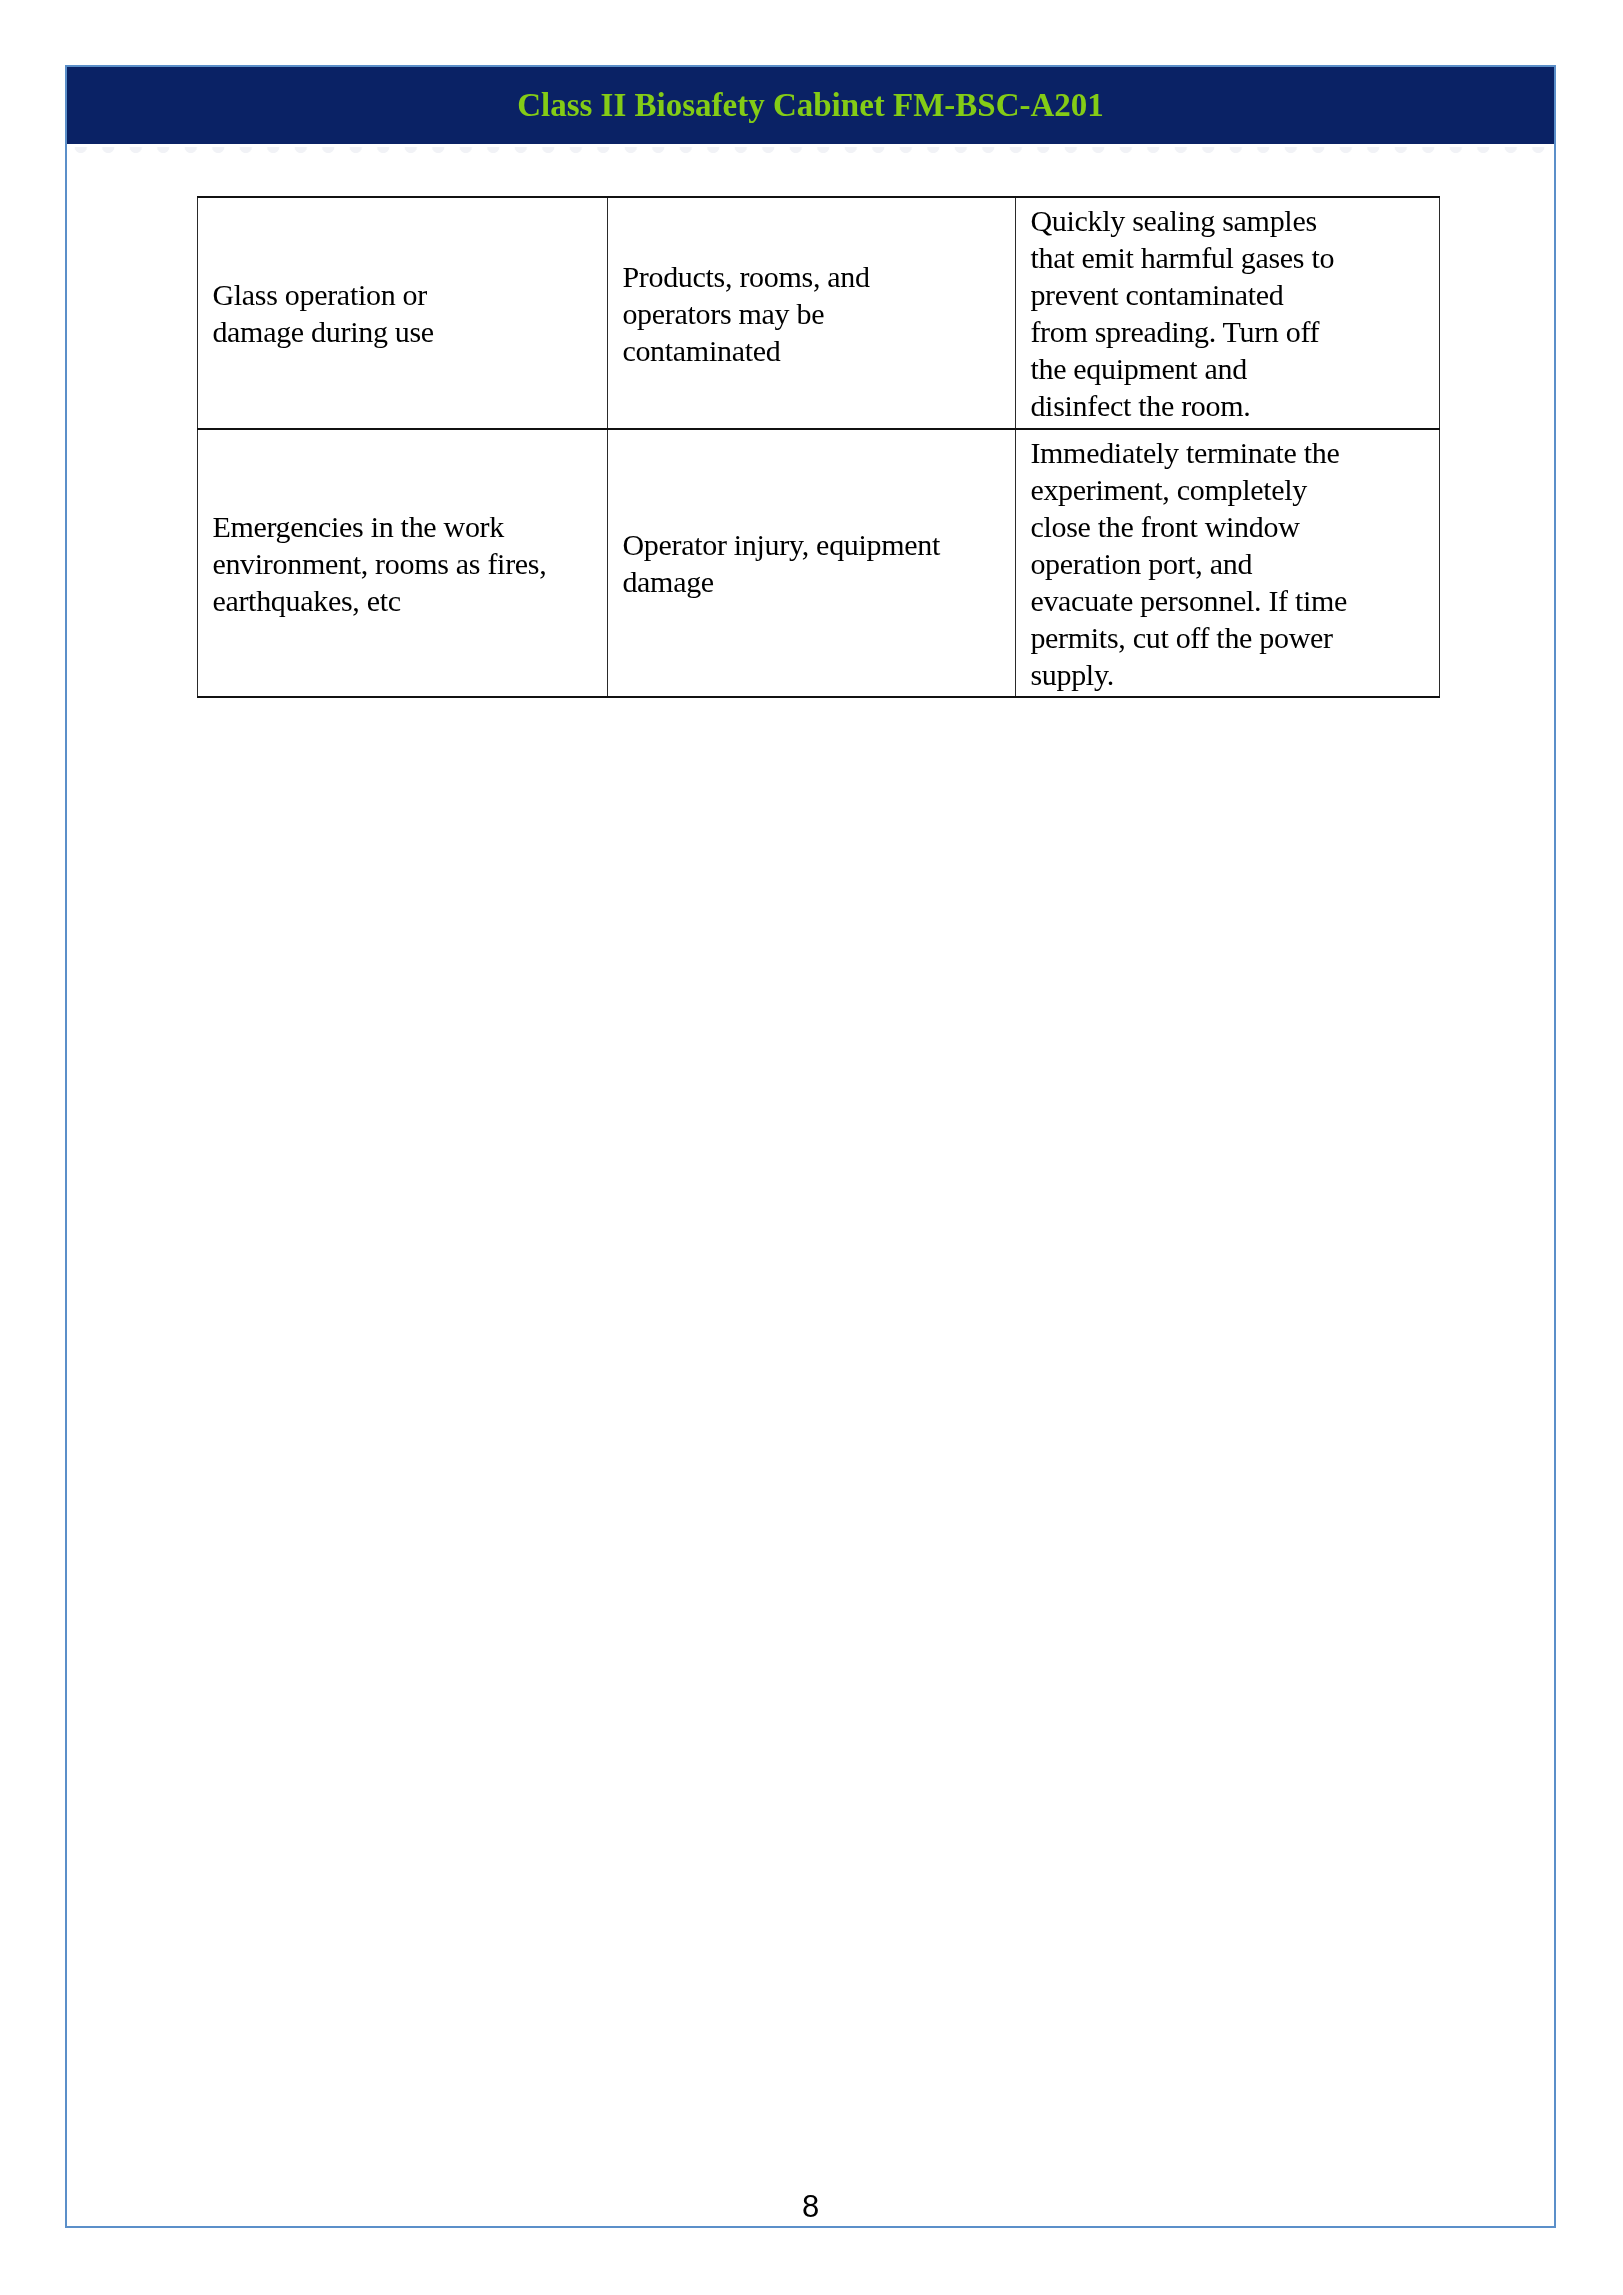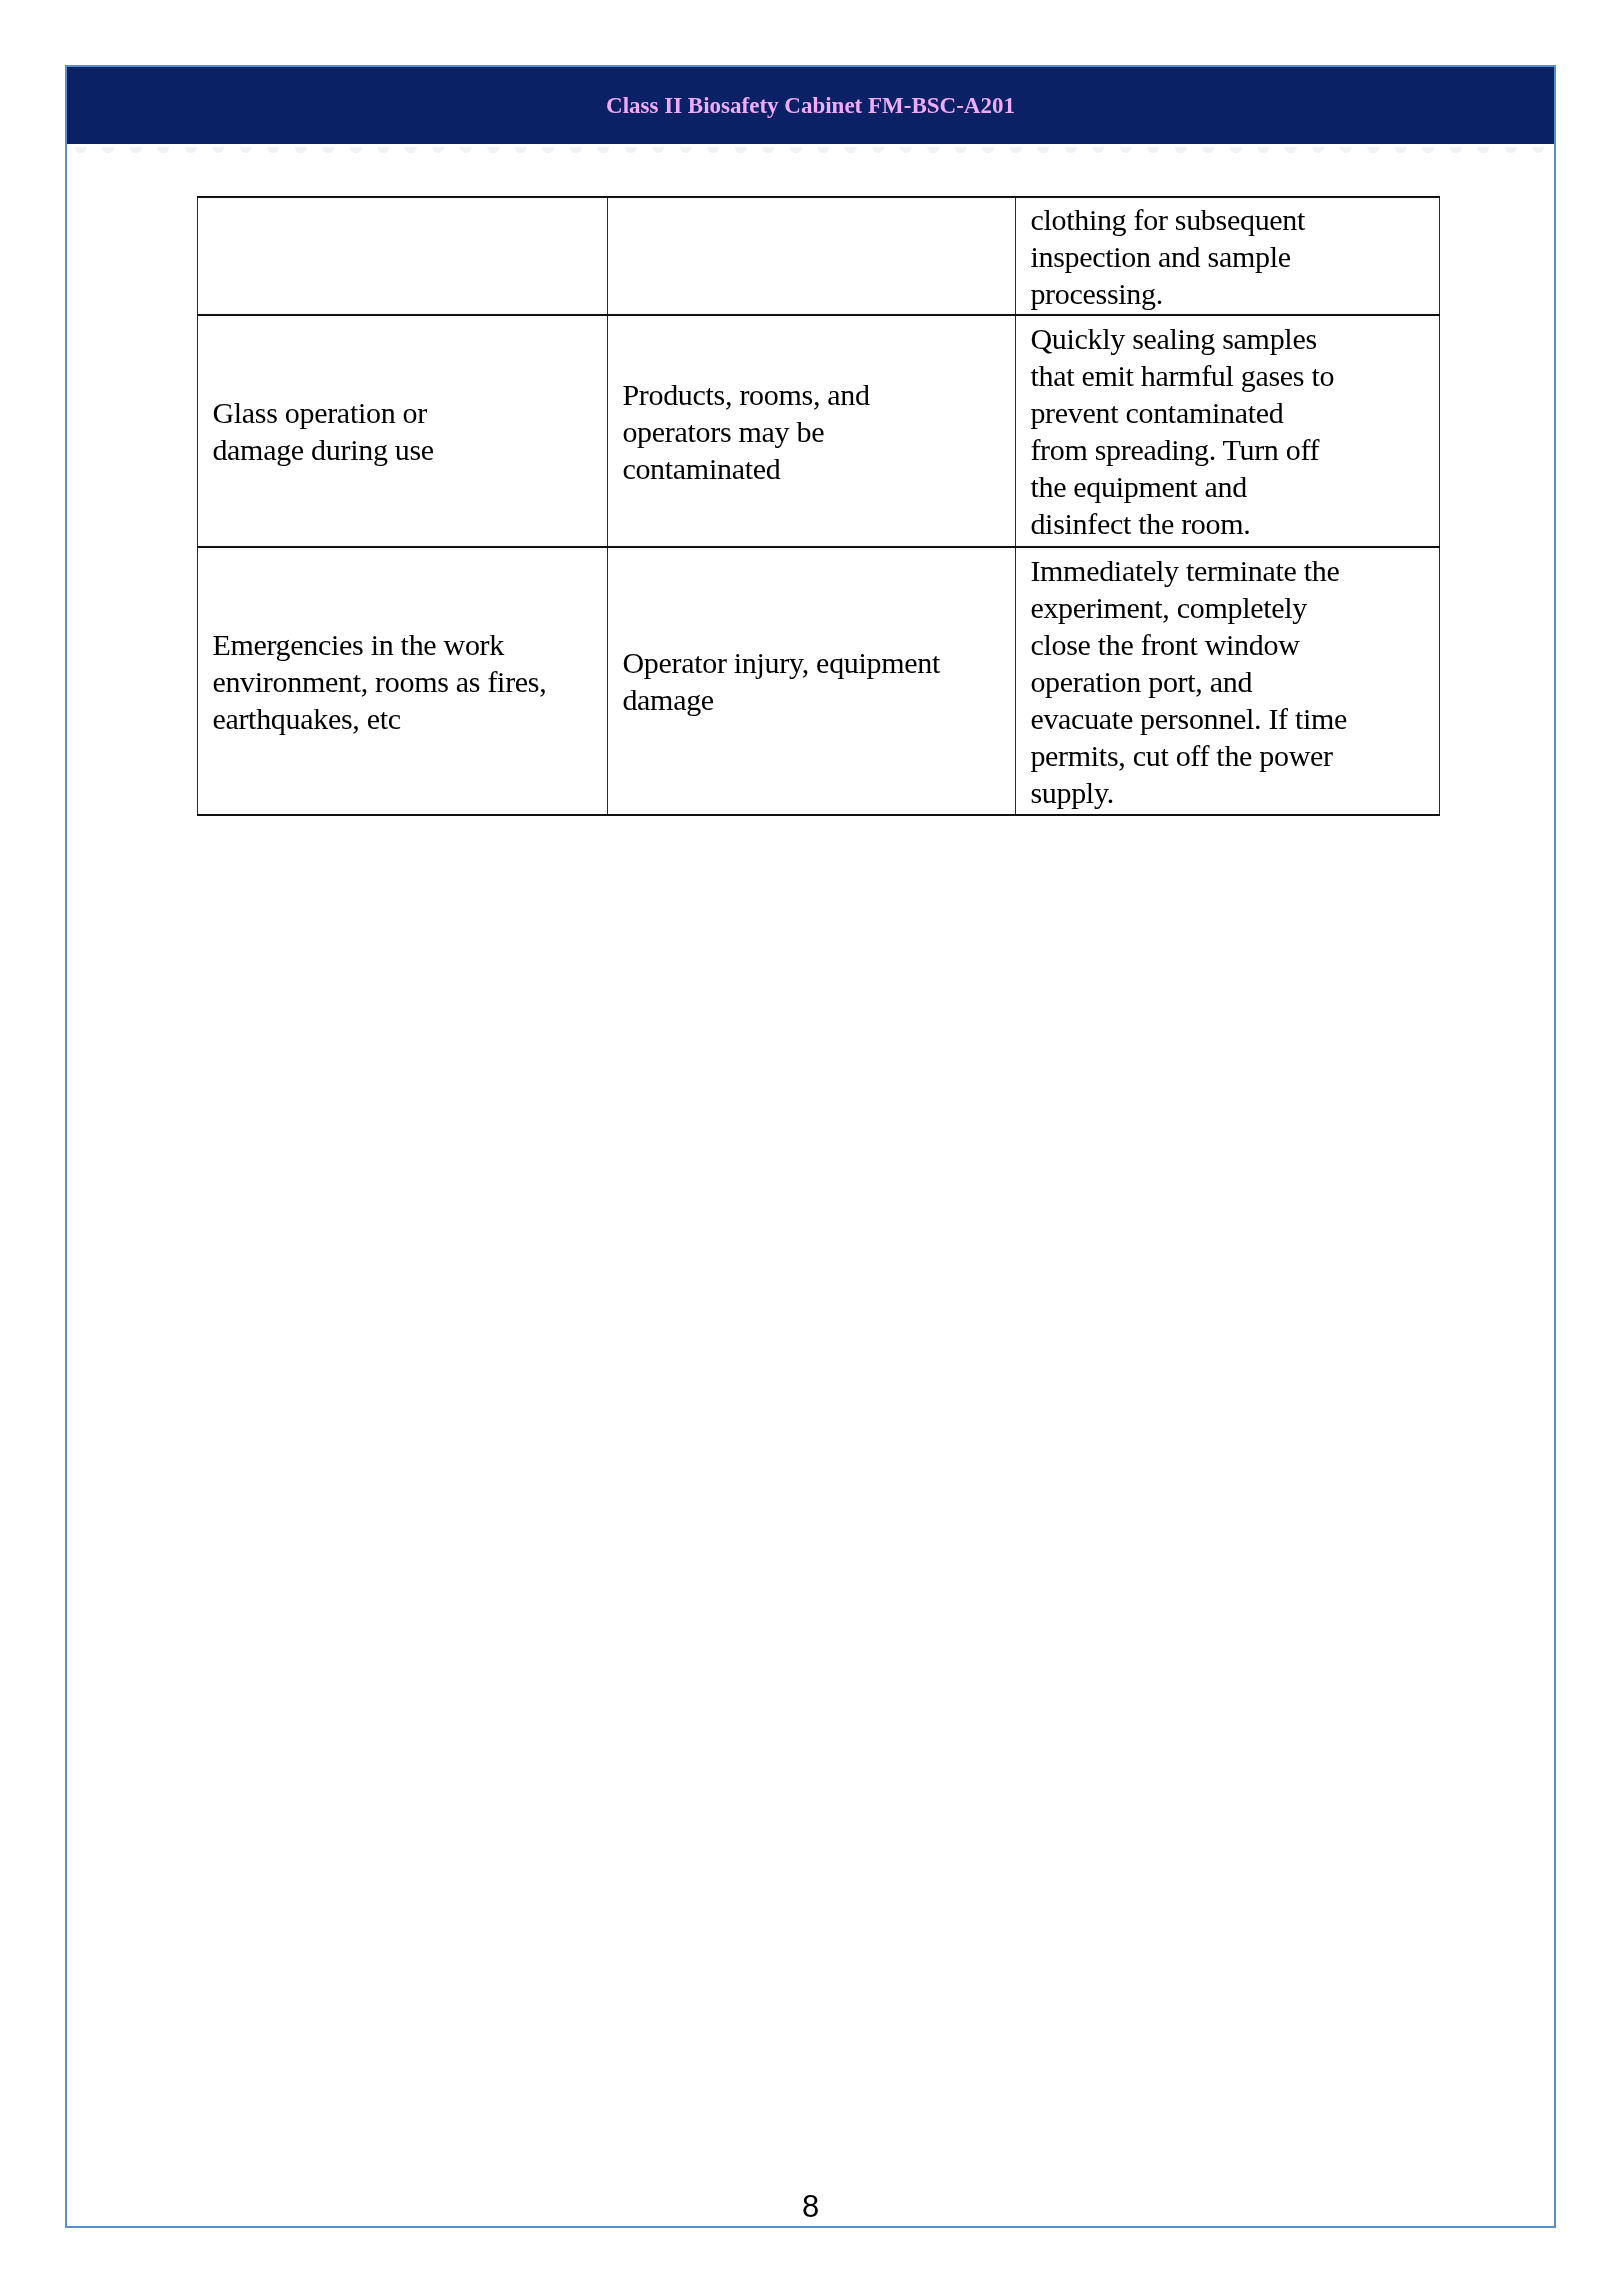--- a/index.html
+++ b/index.html
@@ -33,23 +33,23 @@
     top: 0;
     width: 100%;
     height: 77px;
     background: #0a2265;
   }
   .header-title {
     width: 100%;
     height: 77px;
     line-height: 77px;
     text-align: center;
-    color: #f0abfc;
+    color: #84cc16;
     font-weight: bold;
-    font-size: 23px;
+    font-size: 33px;
     letter-spacing: 0px;
     white-space: nowrap;
   }
   
   .header-deco {
     position: absolute;
     left: 0;
     top: 80px;
     width: 100%;
     height: 14.4px;
@@ -113,33 +113,20 @@
 
     <div class="header-deco"></div>
 
     <table class="hazard-table">
       <colgroup>
         <col class="c1">
         <col class="c2">
         <col class="c3">
       </colgroup>
       <tbody>
-        <tr class="row-1">
-          <td>
-            <span class="cell-text"></span>
-          </td>
-          <td>
-            <span class="cell-text"></span>
-          </td>
-          <td>
-            <span class="cell-text">clothing for subsequent
-inspection and sample
-processing.</span>
-          </td>
-        </tr>
         <tr class="row-2">
           <td>
             <span class="cell-text">Glass operation or
 damage during use</span>
           </td>
           <td>
             <span class="cell-text">Products, rooms, and
 operators may be
 contaminated</span>
           </td>

